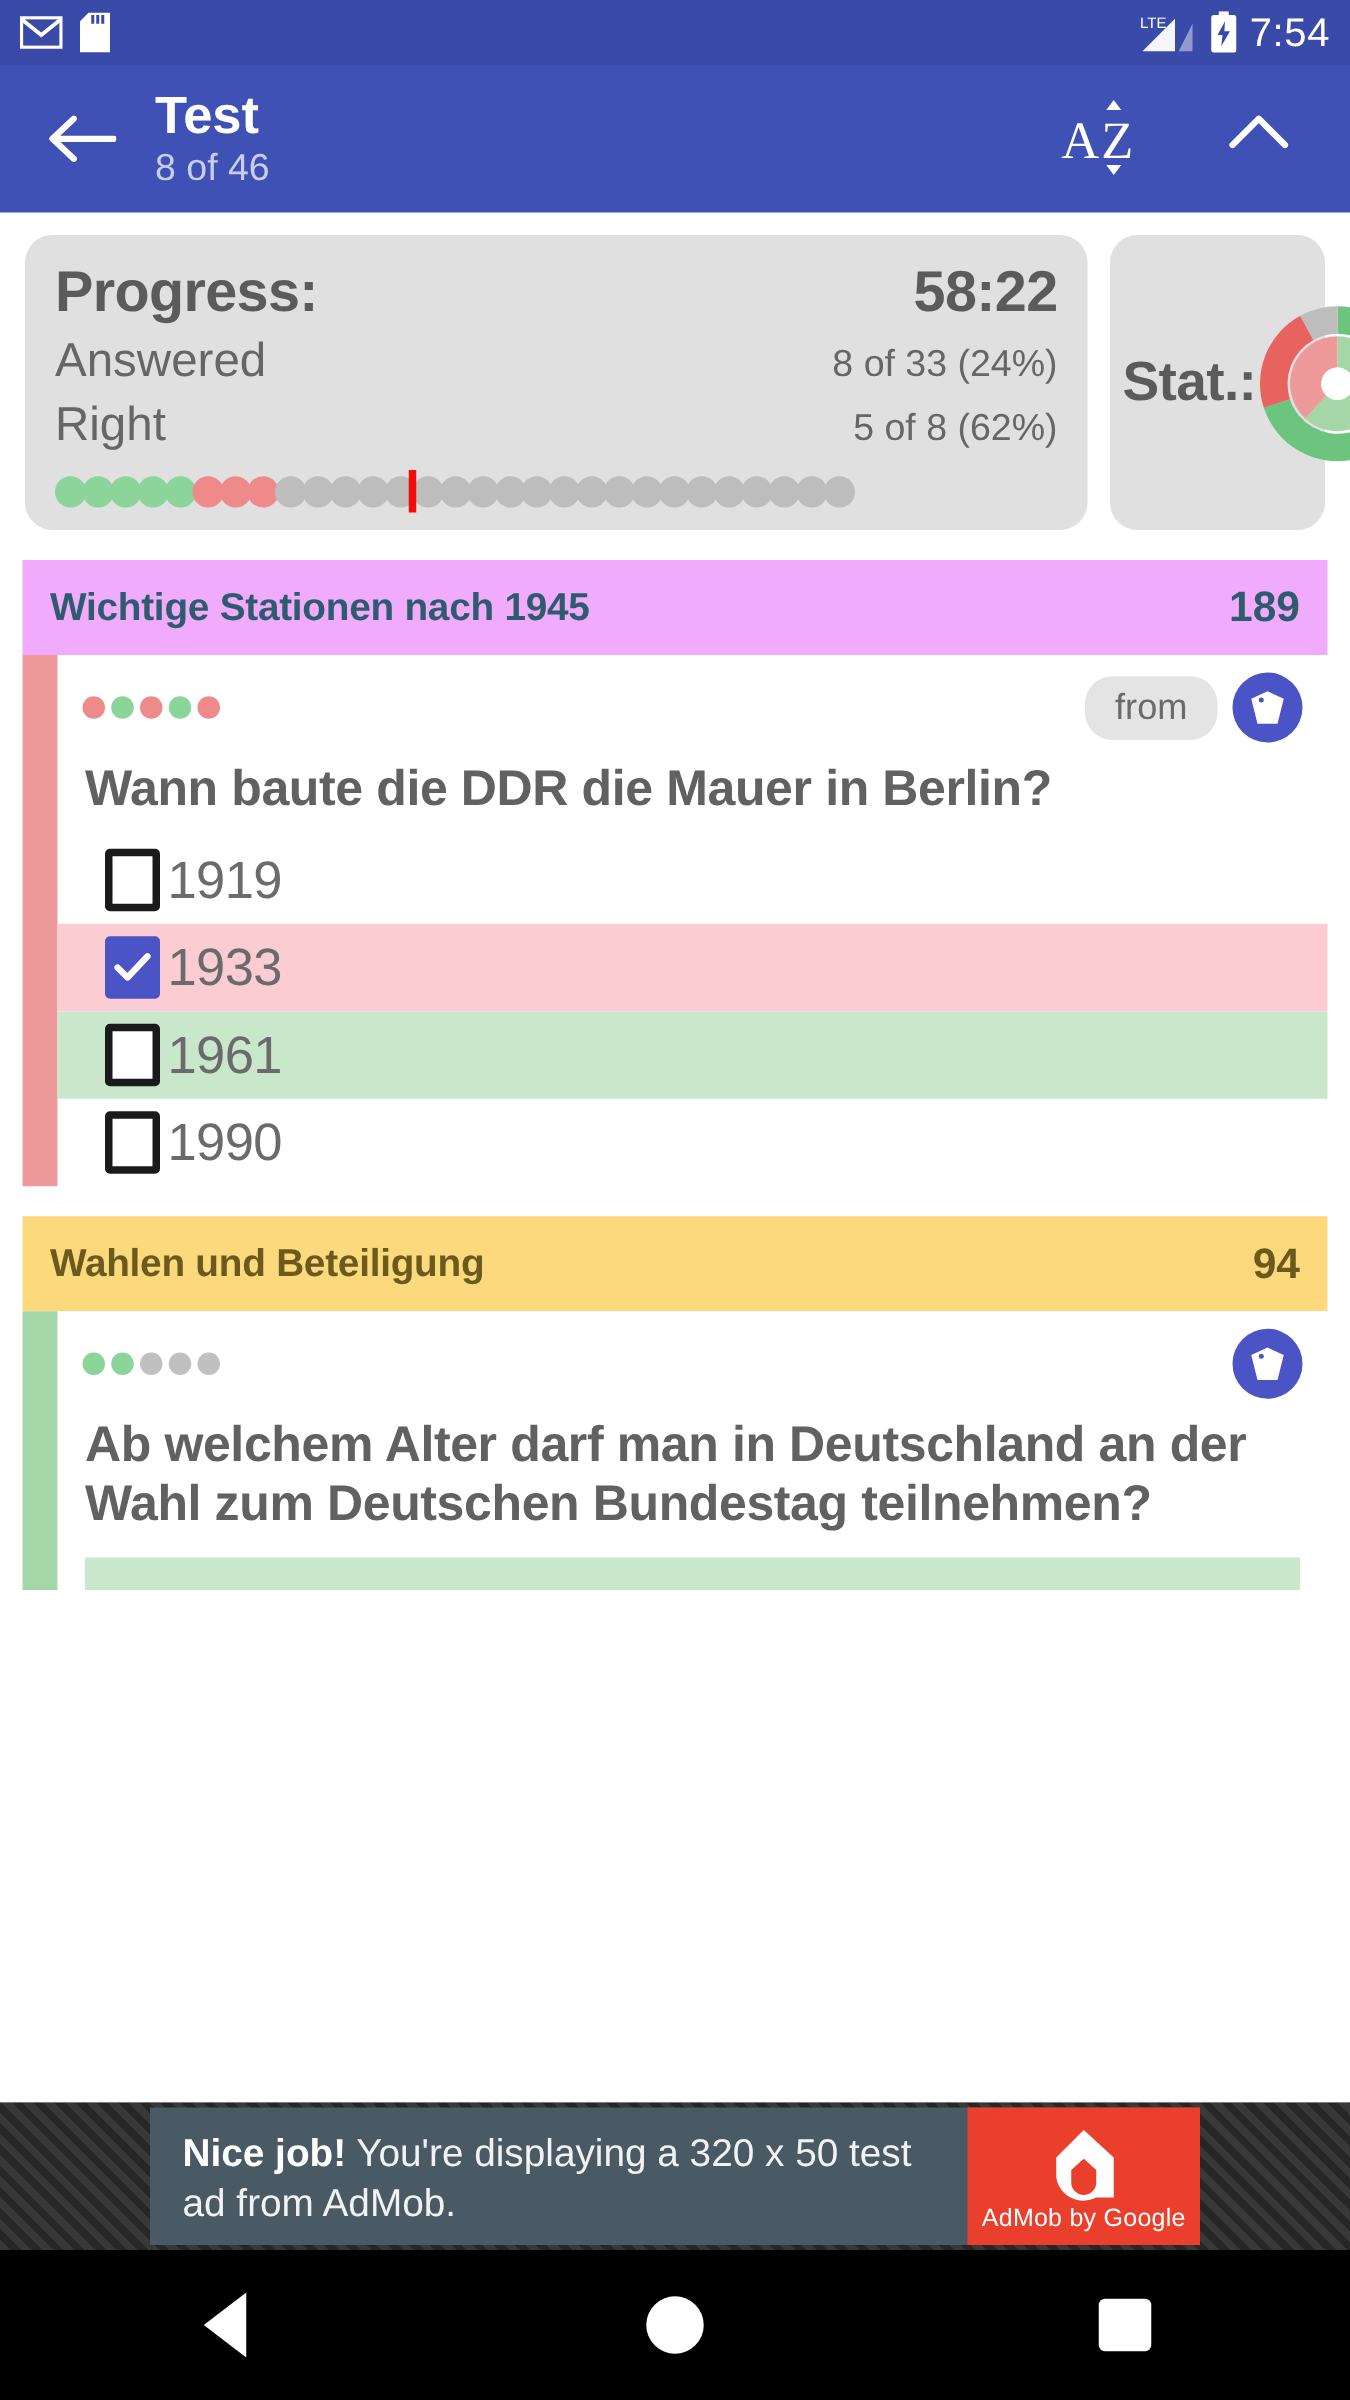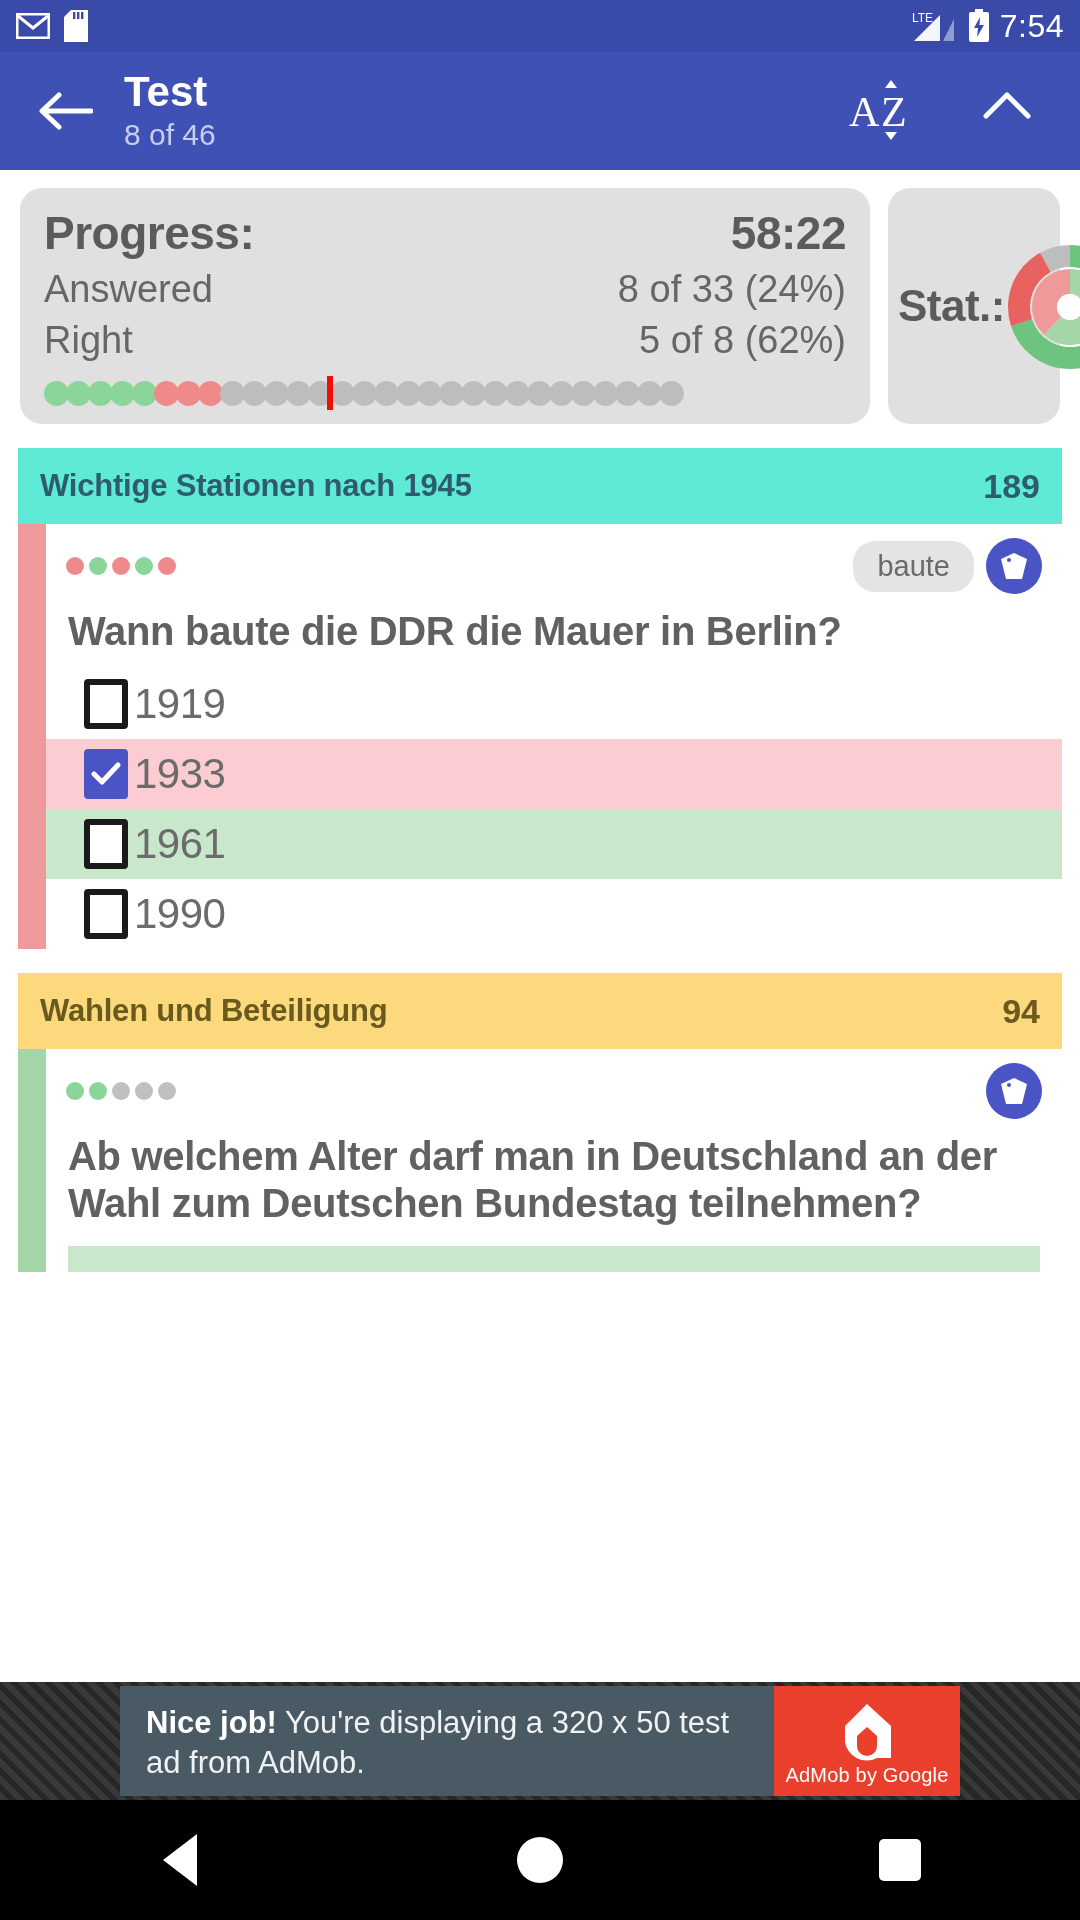--- a/index.html
+++ b/index.html
@@ -40,21 +40,21 @@
   .stats-row { display: flex; gap: 18px; padding: 18px 20px 0 20px; align-items: stretch; }
   .progress-card {
     flex: 1 1 auto; background: #e0e0e0; border-radius: 22px;
     padding: 18px 24px 16px 24px; display: flex; flex-direction: column;
   }
   .pc-top { display: flex; align-items: baseline; }
   .pc-title { font-size: 46px; font-weight: 700; color: #5b5b5b; letter-spacing: -.5px; }
   .pc-timer { margin-left: auto; font-size: 46px; font-weight: 700; color: #5b5b5b; letter-spacing: -.5px; }
   .pc-line { display: flex; align-items: baseline; margin-top: 8px; }
   .pc-label { font-size: 38px; color: #666666; }
-  .pc-value { margin-left: auto; font-size: 38px; color: #666666; }
+  .pc-value { margin-left: auto; font-size: 30px; color: #666666; }
 
   .dots-strip { position: relative; margin-top: 16px; height: 30px; display: flex; align-items: center; }
   .dot { width: 25px; height: 25px; border-radius: 50%; flex: 0 0 auto; }
   .dot.green { background: #8bd49a; }
   .dot.red { background: #ef8a8a; }
   .dot.gray { background: #bdbdbd; }
   .cursor-mark { position: absolute; width: 6px; height: 34px; background: #f20d0d; top: -2px; }
 
   .stat-card {
     width: 172px; flex: 0 0 172px; background: #e0e0e0; border-radius: 22px;
@@ -64,21 +64,21 @@
   .donut-wrap { margin-top: 6px; }
   .stat-score { font-size: 38px; color: #666666; margin-top: 2px; }
 
   
   .qcard { margin: 24px 18px 0 18px; background: #ffffff; }
   .qcard-header {
     display: flex; align-items: center; padding: 14px 22px; height: 76px;
   }
   .qh-title { font-size: 31px; font-weight: 700; letter-spacing: -.2px; }
   .qh-count { margin-left: auto; font-size: 34px; font-weight: 700; }
-  .qcard-header.blue { background: #5eead4; }
+  .qcard-header.blue { background: #f0abfc; }
   .qcard-header.blue .qh-title, .qcard-header.blue .qh-count { color: #2e5c6e; }
   .qcard-header.yellow { background: #fbd97c; }
   .qcard-header.yellow .qh-title, .qcard-header.yellow .qh-count { color: #6b5a1e; }
 
   .qbody { display: flex; background: #ffffff; }
   .qstripe { width: 28px; flex: 0 0 28px; }
   .qstripe.red { background: #ef9a9a; }
   .qstripe.green { background: #a5d6a7; }
   .qmain { flex: 1 1 auto; padding: 0 0 0 0; }
 
@@ -299,21 +299,21 @@
             <div class="qmain">
               <div class="qmeta">
                 <div class="qdots">
                   <span class="qdot red"></span>
                   <span class="qdot green"></span>
                   <span class="qdot red"></span>
                   <span class="qdot green"></span>
                   <span class="qdot red"></span>
                 </div>
                 <div class="qmeta-right">
-                  <span class="date-chip">baute</span>
+                  <span class="date-chip">from</span>
                   <span class="tag-badge">
                     <svg width="32" height="32" viewBox="0 0 32 32">
                       <path d="M16 3 L29 9 L24 29 L8 29 L3 9 Z" fill="#ffffff"></path>
                       <circle cx="11" cy="10" r="2" fill="#4a54c4"></circle>
                     </svg>
                   </span>
                 </div>
               </div>
               <div class="qtext">Wann baute die DDR die Mauer in Berlin?</div>
               <div class="opt">

